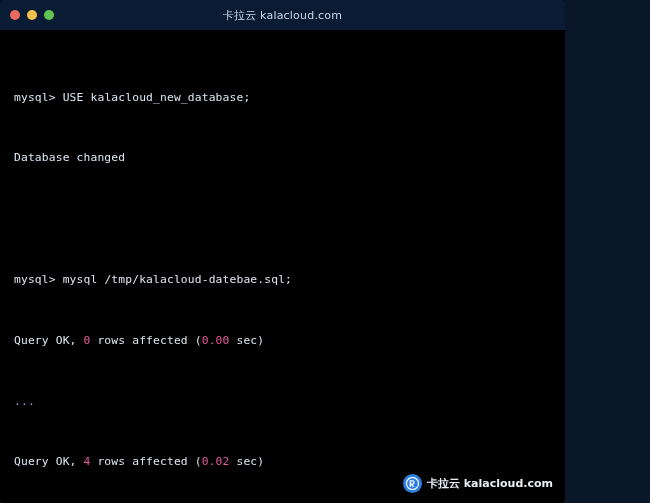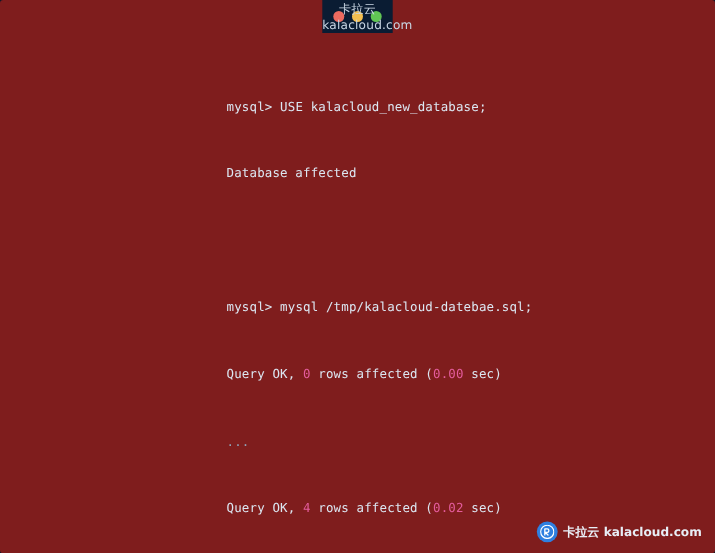--- a/index.html
+++ b/index.html
@@ -8,30 +8,29 @@
     background: #0a1728;
   }
   body {
     width: 650px;
     height: 503px;
     overflow: hidden;
     font-family: "DejaVu Sans Mono", "Liberation Mono", monospace;
   }
 
   .window {
-    width: 650px;
+    width: 565px;
     height: 503px;
     box-sizing: border-box;
-    background: #7f1d1d;
+    background: #000000;
     display: flex;
     flex-direction: column;
     position: relative;
     border-radius: 3px;
     overflow: hidden;
-    align-items: center;
   }
 
   
   .titlebar {
     height: 30px;
     flex: 0 0 30px;
     background: #0a1c33;
     display: flex;
     align-items: center;
     position: relative;
@@ -70,21 +69,21 @@
     padding: 14px 14px 8px 14px;
     box-sizing: border-box;
     font-size: 11.3px;
     line-height: 15.2px;
     color: #dbe6f0;
     white-space: pre;
     overflow: hidden;
     position: relative;
     letter-spacing: 0.15px;
   }
-  .line { white-space: pre; min-height: 15.2px; margin-left: 40px; }
+  .line { white-space: pre; min-height: 15.2px; }
   .blank { height: 15.2px; }
 
   .tx   { color: #dce7f2; }          
   .num  { color: #e45c9c; }          
   .dim  { color: #8fa3b8; }
 
   
   .watermark {
     position: absolute;
     right: 12px;
@@ -124,21 +123,21 @@
       <span class="light yellow"></span>
       <span class="light green"></span>
     </div>
     <div class="title-text">卡拉云 kalacloud.com</div>
   </div>
 
   <div class="term">
 
     <div class="line"><span class="tx">mysql&gt;</span><span class="tx"> USE kalacloud_new_database;</span></div>
 
-    <div class="line"><span class="tx">Database affected</span></div>
+    <div class="line"><span class="tx">Database changed</span></div>
 
     <div class="blank"></div>
 
     <div class="line"><span class="tx">mysql&gt;</span><span class="tx"> mysql /tmp/kalacloud-datebae.sql;</span></div>
 
     <div class="line"><span class="tx">Query OK, </span><span class="num">0</span><span class="tx"> rows affected (</span><span class="num">0.00</span><span class="tx"> sec)</span></div>
 
     <div class="line"><span class="dim">...</span></div>
 
     <div class="line"><span class="tx">Query OK, </span><span class="num">4</span><span class="tx"> rows affected (</span><span class="num">0.02</span><span class="tx"> sec)</span></div>

